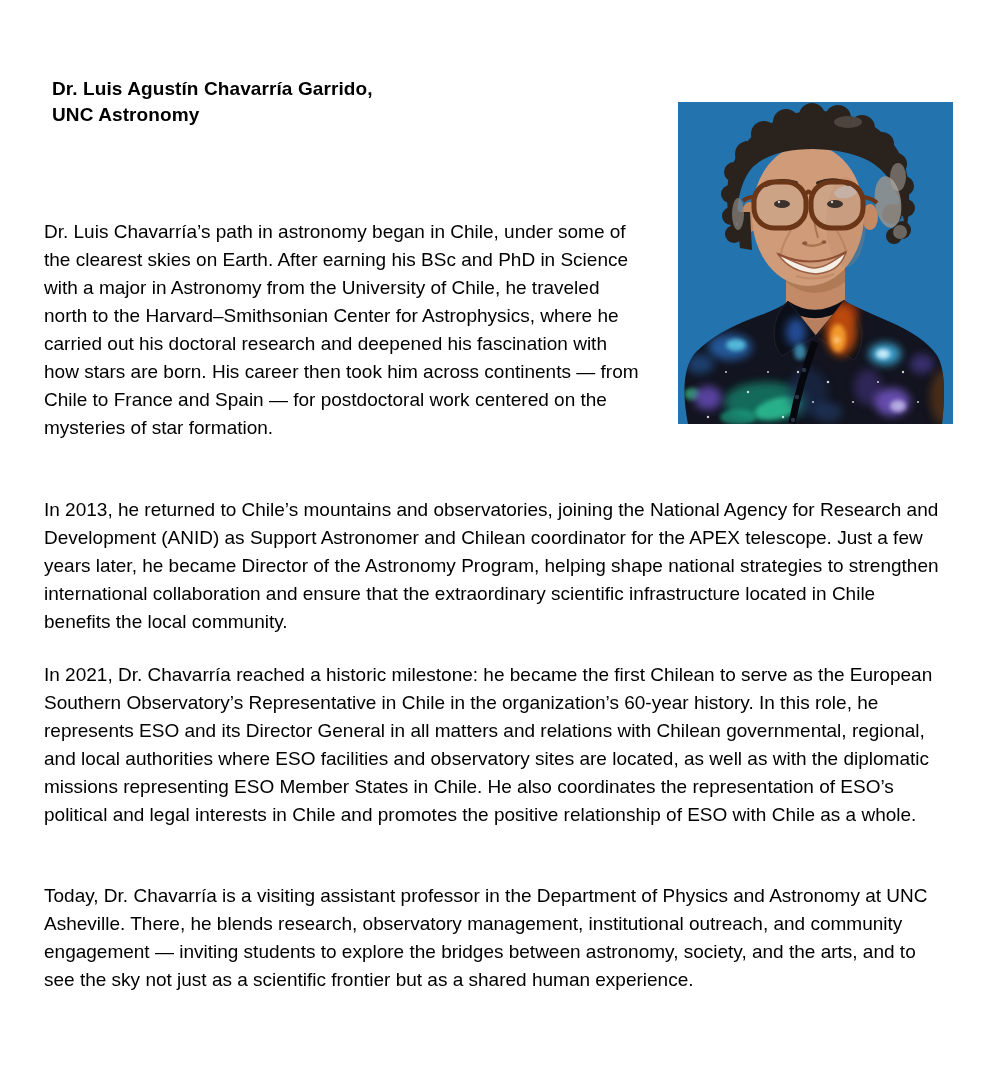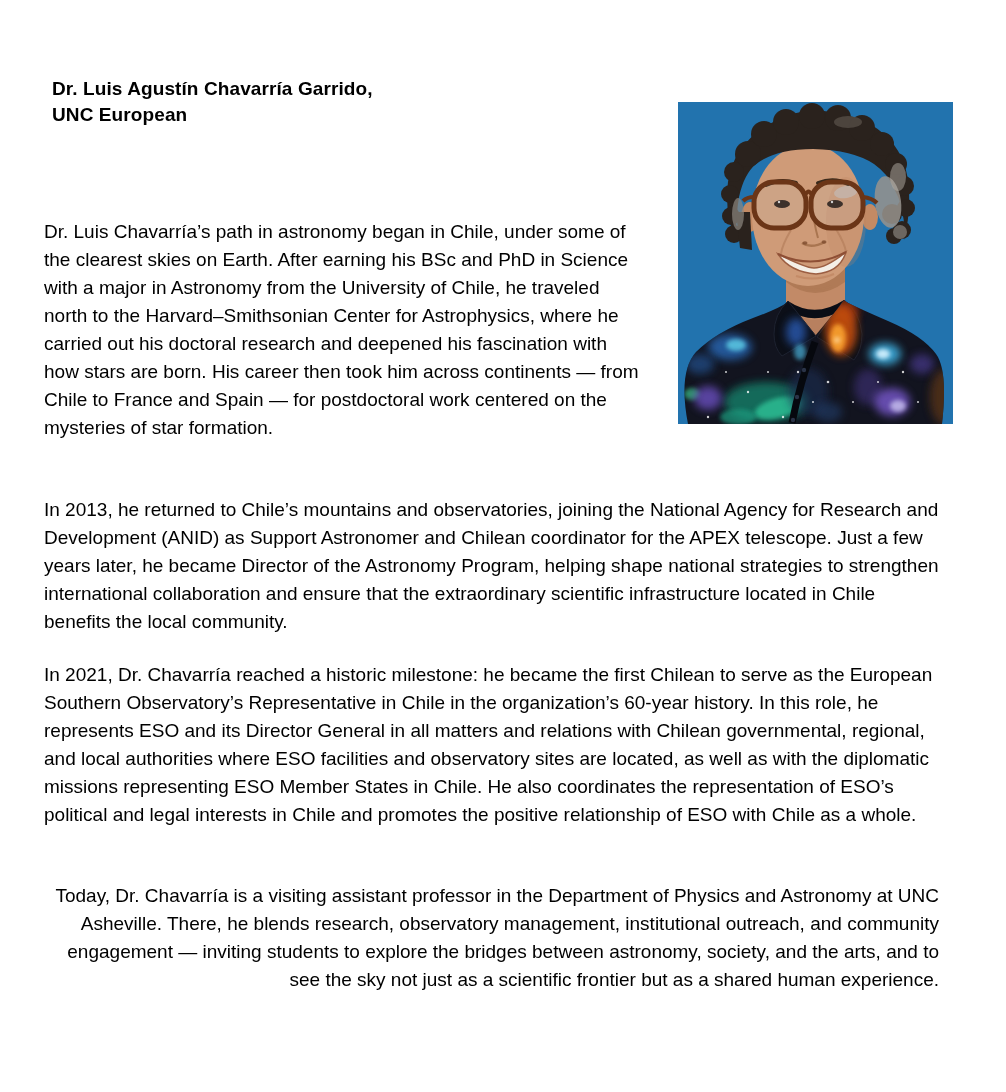--- a/index.html
+++ b/index.html
@@ -32,21 +32,21 @@
   .para {
     position: absolute;
     left: 44px;
     margin: 0;
     font-size: 19px;
     line-height: 28px;
   }
   .para-1 { top: 218px; width: 600px; }
   .para-2 { top: 496px; width: 895px; }
   .para-3 { top: 661px; width: 895px; }
-  .para-4 { top: 882px; width: 895px; text-align: right; }
+  .para-4 { top: 882px; width: 895px; }
 </style>
 </head>
 <body>
 
 <div class="page">
 
   <div class="photo-wrap" role="img" aria-label="Portrait of a smiling man with dark curly hair graying at the temples, round tortoiseshell glasses, wearing a colorful galaxy-print collared shirt against a solid blue background">
     <svg width="275" height="322" viewBox="0 0 275 322" xmlns="http://www.w3.org/2000/svg">
       <defs>
         <filter id="b4" x="-60%" y="-60%" width="220%" height="220%">
@@ -177,21 +177,21 @@
         <rect x="133" y="80" width="52" height="46" rx="20" fill="none" stroke="#6b3517" stroke-width="5"></rect>
         <path d="M128 92 Q130.5 87 133 92" stroke="#6b3517" stroke-width="4" fill="none"></path>
         <path d="M76 95 Q69 95 65 99" stroke="#6b3517" stroke-width="4" fill="none"></path>
         <path d="M185 95 Q194 96 199 101" stroke="#6b3517" stroke-width="4" fill="none"></path>
       </g>
     </svg>
   </div>
 
   <header class="bio-header">
     <div>Dr. Luis Agustín Chavarría Garrido,</div>
-    <div>UNC European</div>
+    <div>UNC Astronomy</div>
   </header>
 
   <p class="para para-1">Dr. Luis Chavarría’s path in astronomy began in Chile, under some of the clearest skies on Earth. After earning his BSc and PhD in Science with a major in Astronomy from the University of Chile, he traveled north to the Harvard–Smithsonian Center for Astrophysics, where he carried out his doctoral research and deepened his fascination with how stars are born. His career then took him across continents — from Chile to France and Spain — for postdoctoral work centered on the mysteries of star formation.</p>
   <p class="para para-2">In 2013, he returned to Chile’s mountains and observatories, joining the National Agency for Research and Development (ANID) as Support Astronomer and Chilean coordinator for the APEX telescope. Just a few years later, he became Director of the Astronomy Program, helping shape national strategies to strengthen international collaboration and ensure that the extraordinary scientific infrastructure located in Chile benefits the local community.</p>
   <p class="para para-3">In 2021, Dr. Chavarría reached a historic milestone: he became the first Chilean to serve as the European Southern Observatory’s Representative in Chile in the organization’s 60-year history. In this role, he represents ESO and its Director General in all matters and relations with Chilean governmental, regional, and local authorities where ESO facilities and observatory sites are located, as well as with the diplomatic missions representing ESO Member States in Chile. He also coordinates the representation of ESO’s political and legal interests in Chile and promotes the positive relationship of ESO with Chile as a whole.</p>
   <p class="para para-4">Today, Dr. Chavarría is a visiting assistant professor in the Department of Physics and Astronomy at UNC Asheville. There, he blends research, observatory management, institutional outreach, and community engagement — inviting students to explore the bridges between astronomy, society, and the arts, and to see the sky not just as a scientific frontier but as a shared human experience.</p>
 
 </div>
 
 </body></html>

